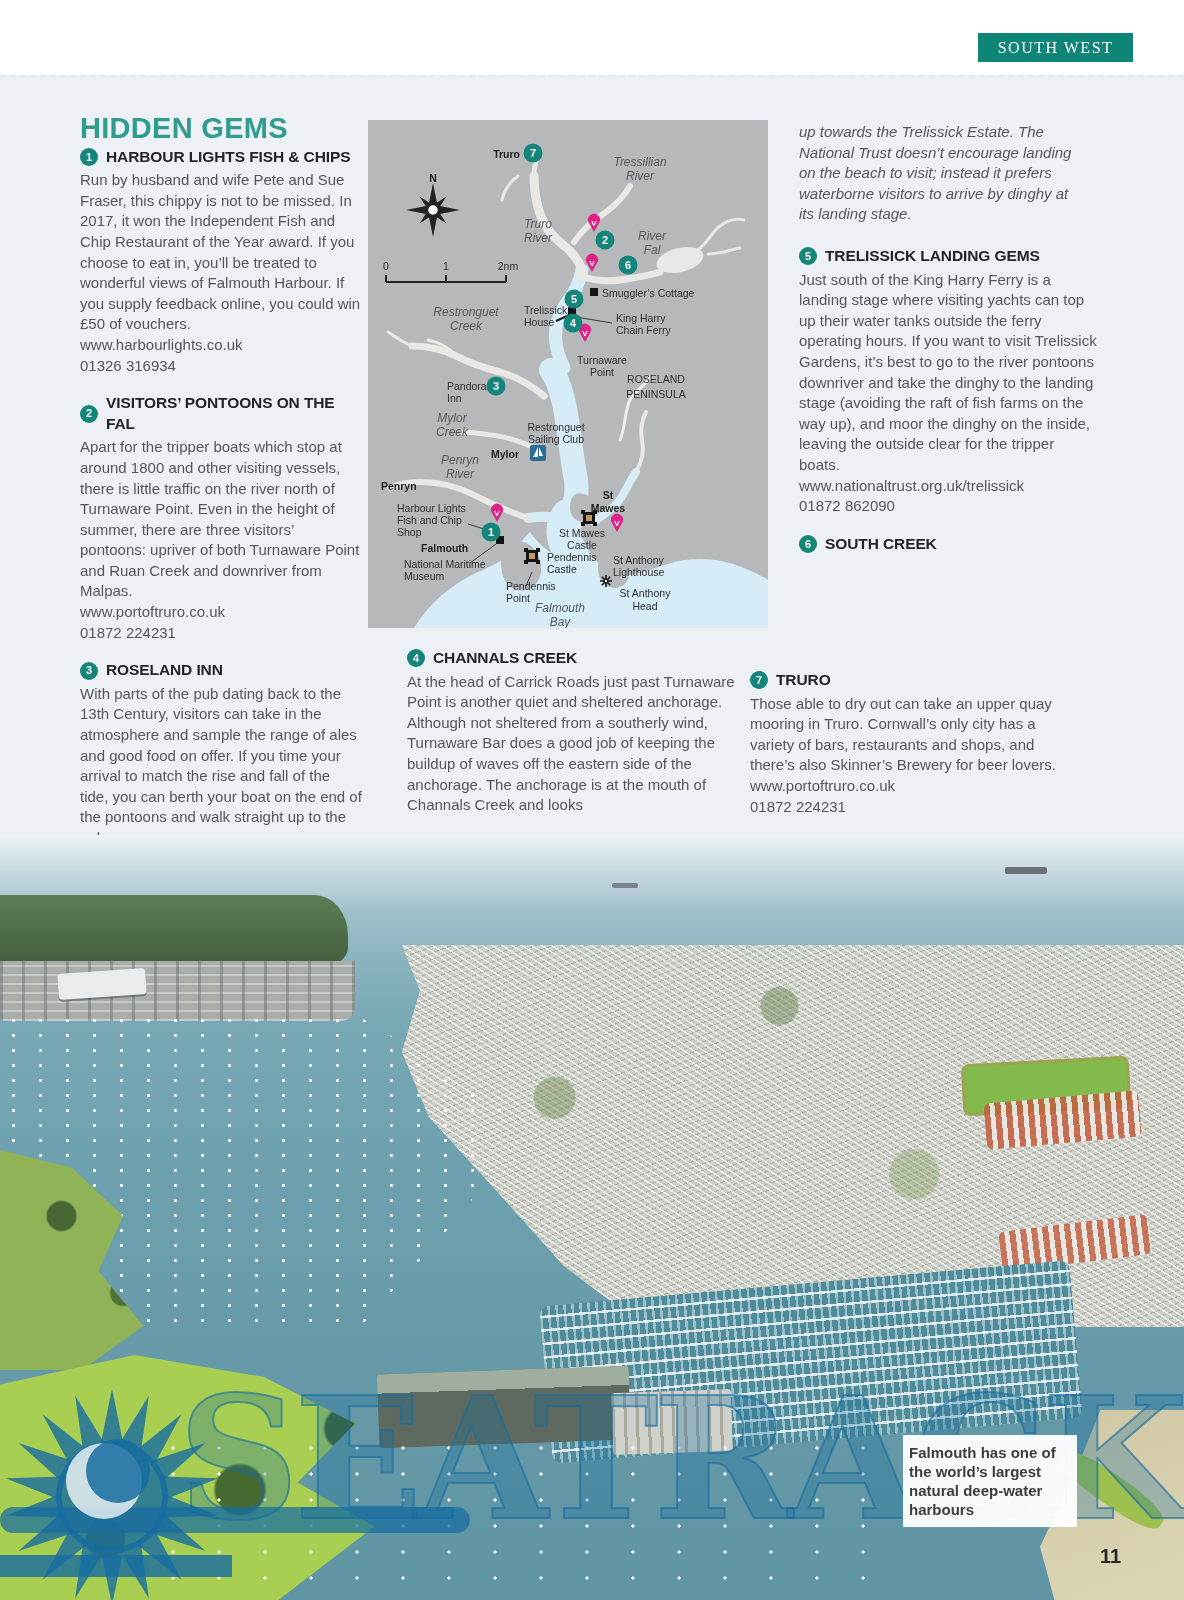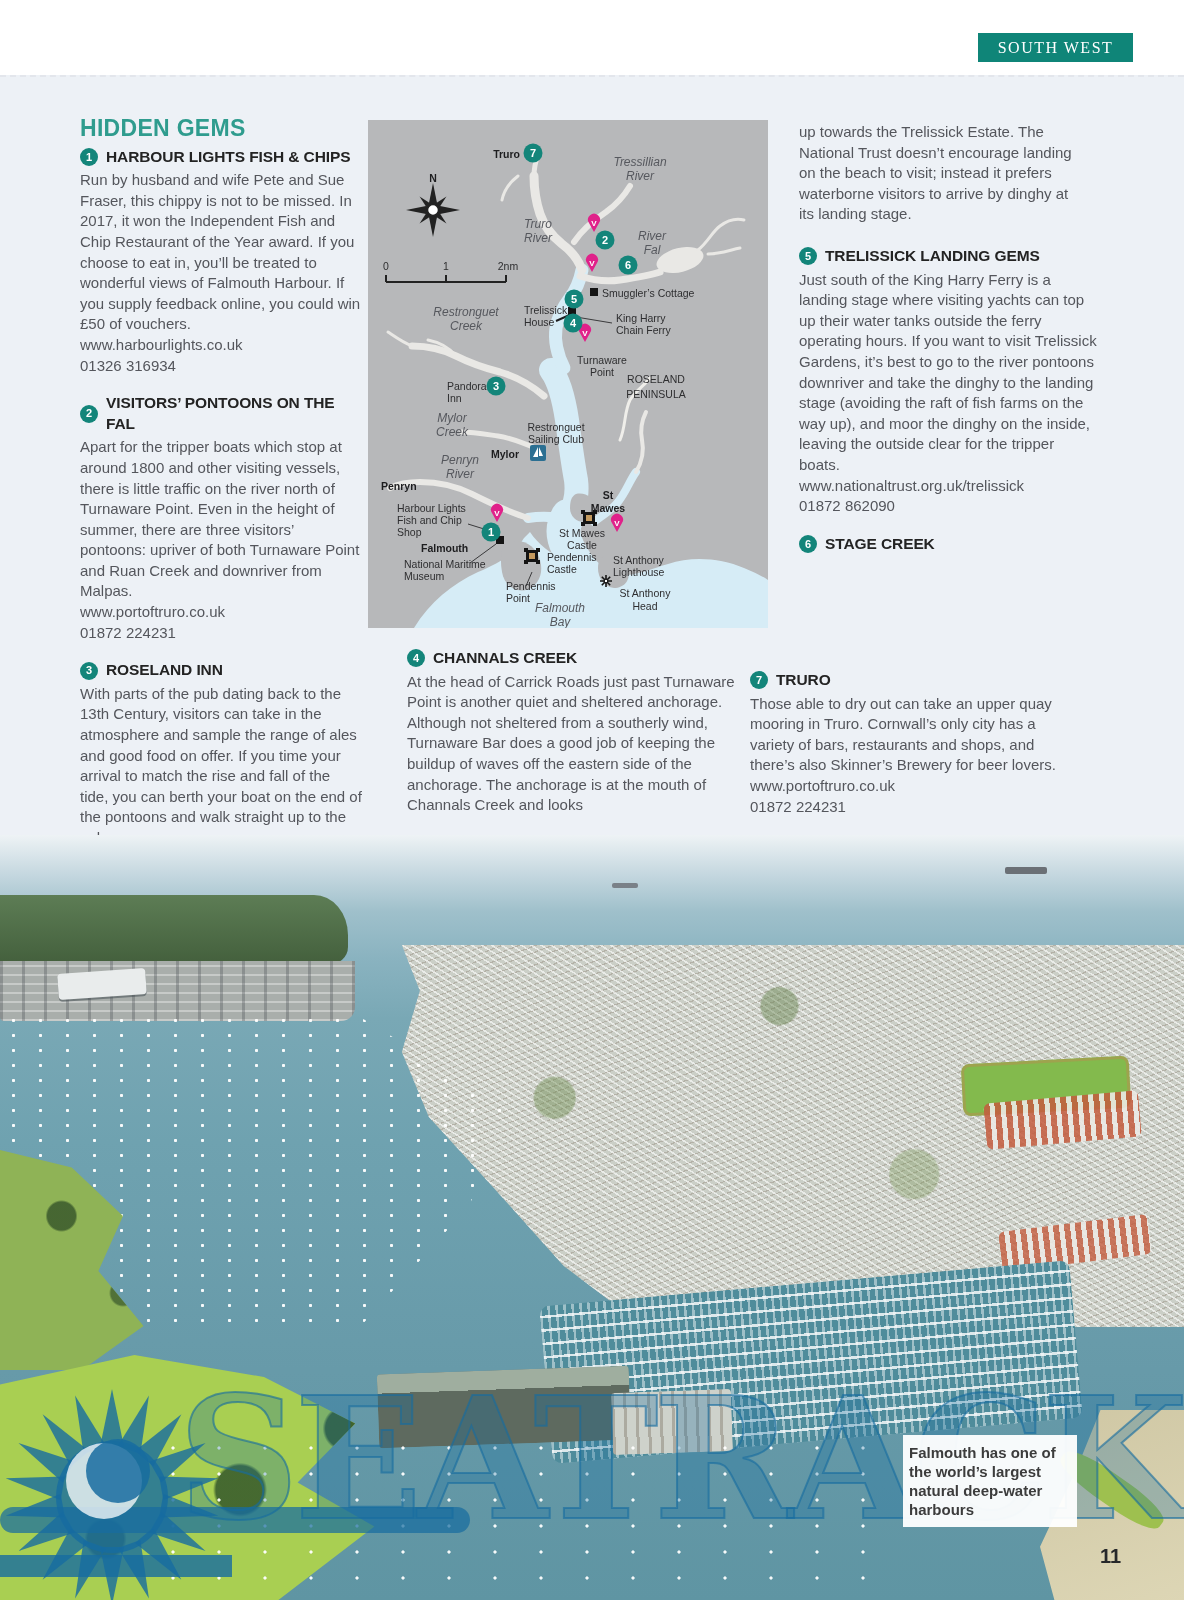--- a/index.html
+++ b/index.html
@@ -10,28 +10,28 @@
   
   .region-banner{position:absolute;left:978px;top:33px;width:155px;height:29px;background:#0f8578;
         color:#fff;font-family:"Liberation Serif",serif;font-size:16px;letter-spacing:1.5px;
         display:flex;align-items:center;justify-content:center;}
   
   .col{position:absolute;color:#54565c;font-size:15px;line-height:20.6px;}
   .col-left{left:80px;top:118px;width:282px;}
   .col-right{left:799px;top:122px;width:300px;}
   .col-ch{left:407px;top:648px;width:334px;}
   .col-tr{left:750px;top:648px;width:318px;padding-top:22px;}
-  .gems-title{color:#2f9c8e;font-size:23px;font-weight:bold;letter-spacing:.3px;margin:0 0 8px 0;}
+  .gems-title{color:#2f9c8e;font-size:29px;font-weight:bold;letter-spacing:.3px;margin:0 0 8px 0;}
   .item{margin-bottom:17px;}
   .item-head{display:flex;align-items:center;gap:8px;margin-bottom:3px;}
   .num-circle{flex:0 0 auto;width:18px;height:18px;border-radius:50%;background:#13857a;color:#fff;
         font-size:11px;font-weight:bold;display:flex;align-items:center;justify-content:center;}
   .item-title{font-weight:bold;font-size:15.5px;color:#232323;letter-spacing:-.1px;}
   .body-p{margin:0;}
-  .cont-p{margin:0 16px 21px 0;}
+  .cont-p{margin:0 16px 21px 0;font-style:italic;}
   
   .map{position:absolute;left:368px;top:120px;width:400px;height:508px;background:#b7b8ba;}
   .map svg{display:block;}
   .lbl{fill:#2e2e30;font-size:10.5px;}
   .lbl-it{fill:#56585e;font-size:12px;font-style:italic;}
   .lbl-b{fill:#1d1d1f;font-weight:bold;}
   
   .photo{position:absolute;left:0;top:835px;width:1184px;height:765px;overflow:hidden;
         background:linear-gradient(180deg,#eef3f5 0%,#c6d8e0 5%,#9fc0cb 10%,#8ab3c0 16%,#79a8b5 24%,#6fa2b0 40%,#679aa9 70%,#5f95a3 100%);}
   .ph{position:absolute;}
@@ -148,21 +148,21 @@
         <span class="item-title">TRELISSICK LANDING GEMS</span>
       </div>
       <p class="body-p">Just south of the King Harry Ferry is a landing stage where visiting yachts can top up their water tanks outside the ferry operating hours. If you want to visit Trelissick Gardens, it’s best to go to the river pontoons downriver and take the dinghy to the landing stage (avoiding the raft of fish farms on the way up), and moor the dinghy on the inside, leaving the outside clear for the tripper boats.</p>
       <div>www.nationaltrust.org.uk/trelissick</div>
       <div>01872 862090</div>
     </div>
 
     <div class="item">
       <div class="item-head">
         <span class="num-circle">6</span>
-        <span class="item-title">STAGE CREEK</span>
+        <span class="item-title">SOUTH CREEK</span>
       </div>
     </div>
   </div>
 
   <div class="col col-ch">
     <div class="item">
       <div class="item-head">
         <span class="num-circle">4</span>
         <span class="item-title">CHANNALS CREEK</span>
       </div>

